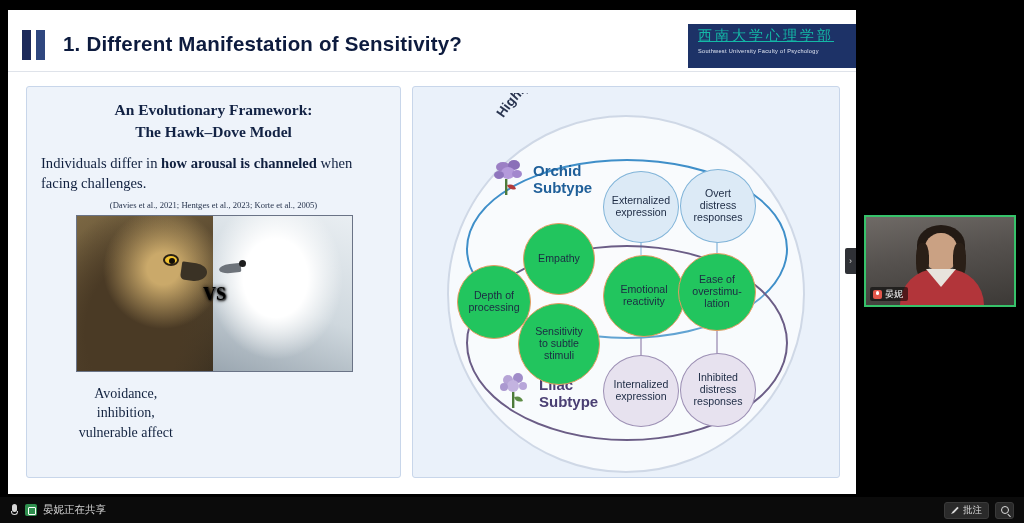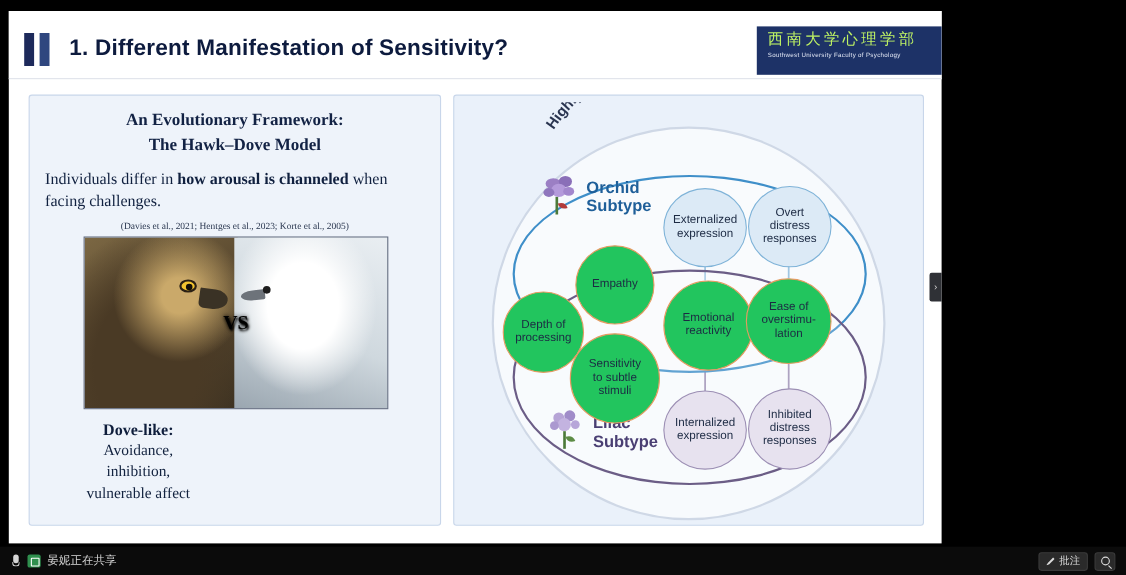--- a/index.html
+++ b/index.html
@@ -46,21 +46,22 @@
     position: absolute; right: 0; top: 14px;
     width: 168px; height: 44px;
     background: #1d3267;
     color: #fff;
     padding: 3px 6px 0 10px;
     overflow: hidden;
   }
   #logo-cn {
     font-family: "Liberation Serif", serif;
     font-size: 14px; letter-spacing: 3px; white-space: nowrap;
-    color: #bef264;
+    color: #14b8a6;
+    text-decoration: underline;
   }
   #logo-en {
     font-size: 5.6px; letter-spacing: .3px; white-space: nowrap;
     color: #e3e8f5; margin-top: 3px;
   }
 
   
   #left-panel {
     position: absolute; left: 18px; top: 76px;
     width: 375px; height: 392px;
@@ -389,21 +390,20 @@
         </div>
         <div id="dove-half">
           <div class="dove-beak"></div>
           <div class="dove-eye"></div>
         </div>
         <div id="vs-badge">VS</div>
       </div>
 
       <div id="cols">
         <div class="col">
-          <div class="col-h">Dove-like:</div>
           <div class="col-l">Avoidance,<br>inhibition,<br>vulnerable affect</div>
         </div>
       </div>
     </div>
 
     <div id="right-panel">
 
       <svg id="subtypes-arc" viewBox="0 0 270 38">
         <defs>
           <path id="arcpath" d="M 6,36 A 150,150 0 0 1 264,26" fill="none"></path>
@@ -455,20 +455,33 @@
       <div class="bub orange" id="b-ease">Ease of<br>overstimu-<br>lation</div>
       <div class="bub blue" id="b-extern">Externalized<br>expression</div>
       <div class="bub blue" id="b-overt">Overt<br>distress<br>responses</div>
       <div class="bub purple" id="b-intern">Internalized<br>expression</div>
       <div class="bub purple" id="b-inhib">Inhibited<br>distress<br>responses</div>
     </div>
   </div>
 
   <div id="right-arrow-tab">›</div>
 
+  <div id="video-tile">
+    <div id="video-bg"></div>
+    <div class="v-hair"></div>
+    <div class="v-head"></div>
+    <div class="v-hair2"></div>
+    <div class="v-hair3"></div>
+    <div class="v-body"></div>
+    <div class="v-collar"></div>
+    <div id="video-nametag">
+      <span class="mic-mini"></span>
+      <span>晏妮</span>
+    </div>
+  </div>
 
   <div id="bottom-bar">
     <div id="share-status">
       <span class="mic-icon">
         <span class="cap"></span>
           <span class="stand"></span>
       </span>
       <span class="share-badge"></span>
       <span>晏妮正在共享</span>
     </div>

